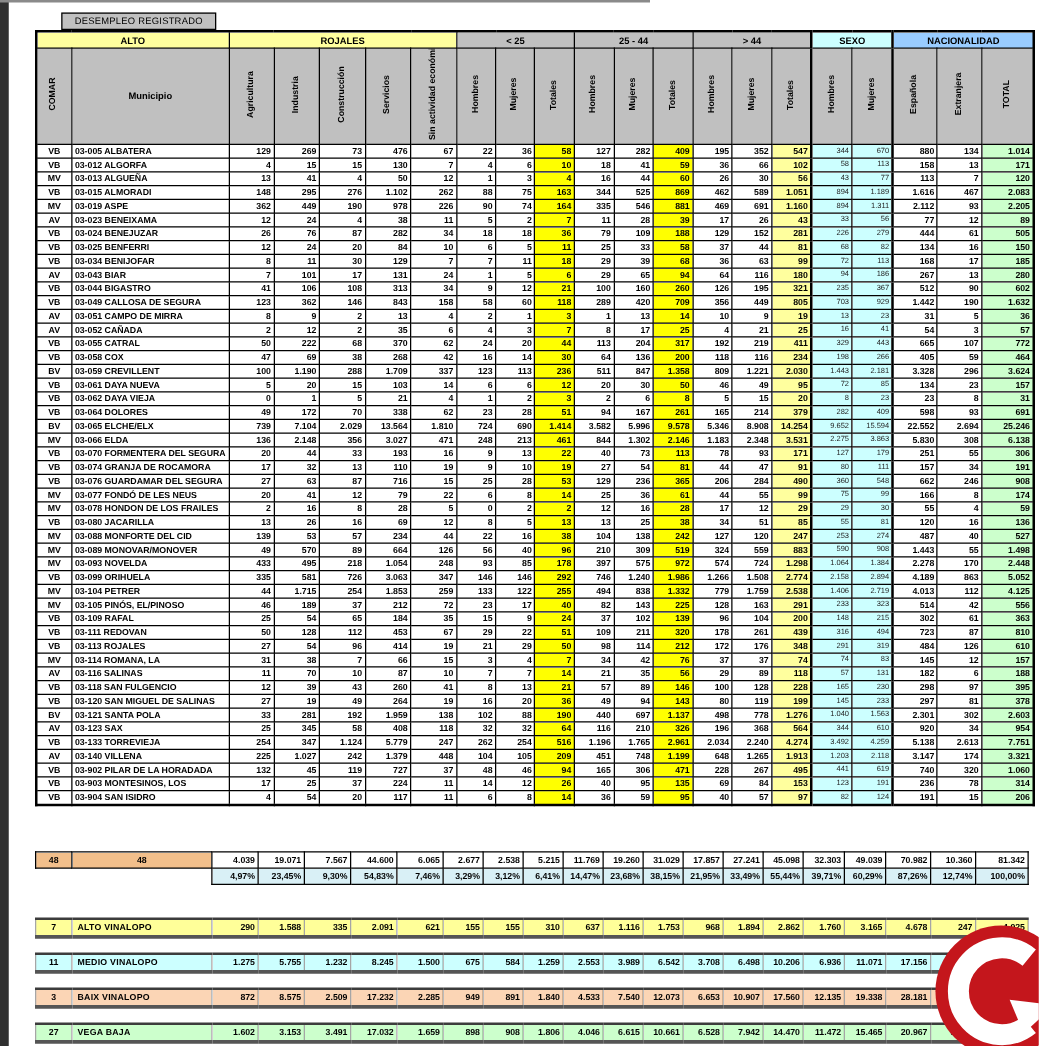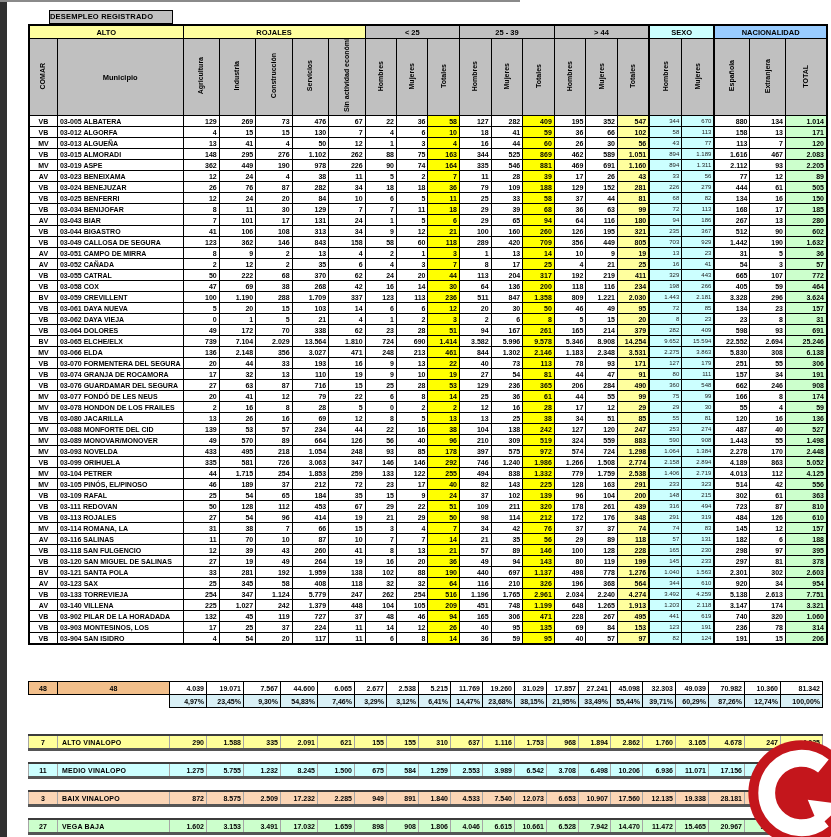--- a/index.html
+++ b/index.html
@@ -6,21 +6,21 @@
   body{
     width:831px;height:837px;overflow:hidden;position:relative;
     background:#ffffff;font-family:"Liberation Sans",sans-serif;
   }
   .edge-strip{position:absolute;left:0;top:0;width:7px;height:837px;background:#303030;}
   .top-edge{position:absolute;left:0;top:0;width:520px;height:2px;background:#8a8a8a;}
   .content{position:absolute;left:28px;top:10px;width:800px;}
 
   .title-box{
     margin-left:21px;width:122px;height:12px;background:#c0c0c0;border:1px solid #000;
-    font-size:7.5px;font-weight:bold;line-height:12px;letter-spacing:.2px;
+    font-size:7.5px;font-weight:normal;text-align:center;line-height:12px;letter-spacing:.2px;
   }
 
   table{border-collapse:collapse;table-layout:fixed;}
   td{font-size:7px;line-height:9px;white-space:nowrap;overflow:hidden;padding:0;}
 
   
   .main{border:2px solid #000;}
   .main td{border:1px solid #000;height:10px;text-align:right;padding-right:2px;font-weight:bold;background:#fff;}
   .main tr.band td{height:12px;text-align:center;padding:0;font-size:7.5px;font-weight:bold;vertical-align:middle;}
   .b-y{background:#ffff9e !important;}
@@ -93,21 +93,21 @@
         <col style="width:33px">
         <col style="width:36px">
         <col style="width:36px">
         <col style="width:42px">
       </colgroup>
       <tbody>
         <tr class="band">
           <td class="b-y" colspan="2">ALTO</td>
           <td class="b-y" colspan="5">ROJALES</td>
           <td class="b-g" colspan="3">&lt; 25</td>
-          <td class="b-g" colspan="3">25 - 39</td>
+          <td class="b-g" colspan="3">25 - 44</td>
           <td class="b-g" colspan="3">&gt; 44</td>
           <td class="b-c sl sr" colspan="2">SEXO</td>
           <td class="b-b" colspan="3">NACIONALIDAD</td>
         </tr>
         <tr class="hdr">
           <td class=""><span class="vt">COMAR</span></td>
           <td class=""><span class="muni-h">Municipio</span></td>
           <td class=""><span class="vt">Agricultura</span></td>
           <td class=""><span class="vt">Industria</span></td>
           <td class=""><span class="vt">Construcción</span></td>

